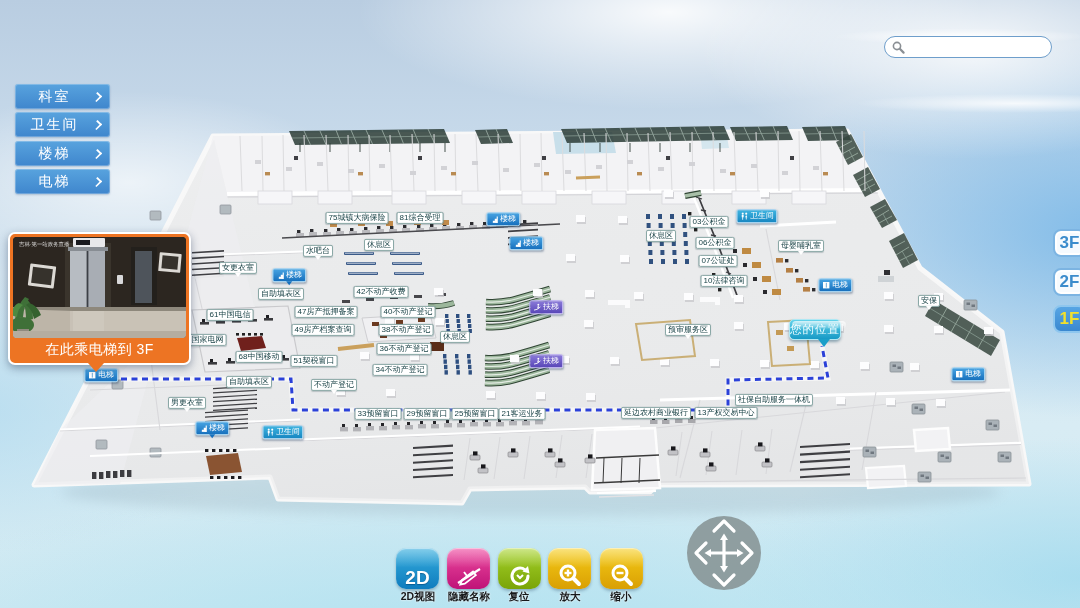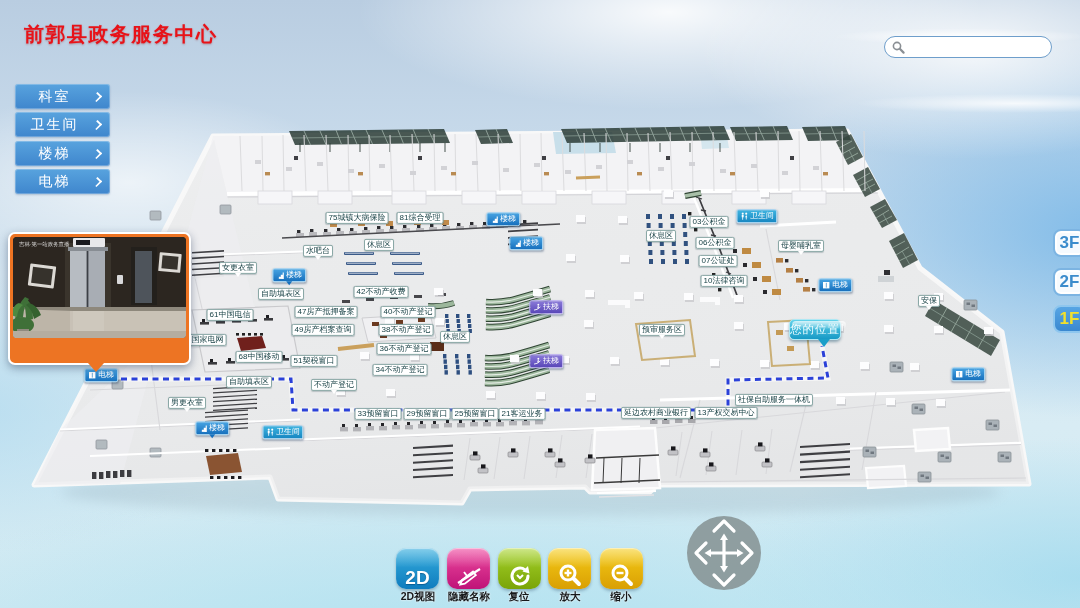--- a/index.html
+++ b/index.html
@@ -806,21 +806,21 @@
 <div class="lb" style="left:522px;top:414px">21客运业务</div>
 <div class="lb" style="left:656px;top:413px">延边农村商业银行</div>
 <div class="lb" style="left:726px;top:413px">13产权交易中心</div>
 <div class="lb" style="left:774px;top:400px">社保自助服务一体机</div>
 <div class="lb" style="left:709px;top:222px">03公积金</div>
 <div class="lb" style="left:715px;top:243px">06公积金</div>
 <div class="lb" style="left:718px;top:261px">07公证处</div>
 <div class="lb" style="left:724px;top:281px">10法律咨询</div>
 <div class="lb" style="left:661px;top:236px">休息区</div>
 <div class="lb" style="left:801px;top:246px">母婴哺乳室<i class="tl"></i></div>
-<div class="lb" style="left:662px;top:330px">预审服务区<i class="tl"></i></div>
+<div class="lb" style="left:688px;top:330px">预审服务区<i class="tl"></i></div>
 <div class="lb" style="left:929px;top:301px">安保<i class="tl"></i></div>
 <div class="bdg" style="left:503px;top:219px">
       <svg viewBox="0 0 10 10" class="bi">
         <path d="M0.5,9.5 h2.8 v-2.6 h2.4 v-2.6 h2.4 v-2.6 h1.4 v8 Z" fill="#fff"></path>
       </svg>
       <span>楼梯</span>
     </div>
 <div class="bdg" style="left:526px;top:243px">
       <svg viewBox="0 0 10 10" class="bi">
         <path d="M0.5,9.5 h2.8 v-2.6 h2.4 v-2.6 h2.4 v-2.6 h1.4 v8 Z" fill="#fff"></path>
@@ -896,21 +896,20 @@
       </svg>
       <span>扶梯</span>
     </div>
 
 <div style="position:absolute;left:789px;top:319px;width:52px;height:21px;border-radius:5px;z-index:33;
 background:linear-gradient(180deg,#62d2ea,#179ac6);border:1px solid #aee8f4;box-shadow:0 2px 3px rgba(0,60,90,.4);
 color:#eafcff;font-size:11.5px;display:flex;align-items:center;justify-content:center;letter-spacing:1px">您的位置
 <i style="position:absolute;left:28px;bottom:-8px;width:0;height:0;border:6px solid transparent;border-top:8px solid #1a9fc9;border-bottom:none"></i>
 <i style="position:absolute;left:2px;top:1px;width:54px;height:8px;border-radius:4px;background:linear-gradient(180deg,rgba(255,255,255,.75),rgba(255,255,255,.05))"></i></div>
 
-<div id="title">前郭县政务服务中心</div>
 
 <div class="mbtn" style="top:84px">科室<i class="ar"></i></div>
 <div class="mbtn" style="top:112px">卫生间<i class="ar"></i></div>
 <div class="mbtn" style="top:141px">楼梯<i class="ar"></i></div>
 <div class="mbtn" style="top:169px">电梯<i class="ar"></i></div>
 
 <div id="search">
       <svg width="15" height="15" viewBox="0 0 15 15">
         <circle cx="6" cy="6" r="3.6" fill="none" stroke="#8a8f94" stroke-width="1.6"></circle>
         <line x1="8.8" y1="8.8" x2="12.6" y2="12.6" stroke="#8a8f94" stroke-width="2.2" stroke-linecap="round"></line>
@@ -947,20 +946,21 @@
 <path d="M14,62 q6,6 6,20 l-7,2 q0,-14 -3,-20 Z"></path>
 <path d="M6,66 q-6,2 -8,12 l6,2 q1,-9 6,-12 Z" fill="#4e8a42"></path>
 <path d="M16,66 q8,2 12,12 l-7,4 q-2,-10 -8,-14 Z" fill="#35622f"></path>
 <ellipse cx="9" cy="88" rx="12" ry="8"></ellipse>
 </g>
 <rect x="4" y="92" width="12" height="9" fill="#8f897e"></rect>
 <rect x="0" y="94" width="173" height="7" fill="#b5ada0"></rect>
 <rect x="57" y="74" width="34" height="20" fill="#d4cec4" opacity="0.5"></rect>
 <text x="6" y="9" font-size="5.4" fill="#ffffff" opacity="0.8" font-family="Liberation Sans">吉林·第一站政务直播</text>
 </svg></div>
+<div class="cap">在此乘电梯到 3F</div>
 <i class="pt"></i>
 </div>
 
 <div class="tb" style="left:396px;background:linear-gradient(180deg,rgba(255,255,255,.4),rgba(255,255,255,0) 48%),linear-gradient(180deg,#35aede,#0f7cbe)">
       <span style="color:#fff;font-weight:bold;font-size:19px;text-shadow:0 1px 1px rgba(0,40,80,.4)">2D</span>
     </div>
 <div class="tb" style="left:447px;background:linear-gradient(180deg,rgba(255,255,255,.4),rgba(255,255,255,0) 48%),linear-gradient(180deg,#ee4aa0,#bf1378)">
 <svg width="28" height="28" viewBox="0 0 28 28">
         <g stroke="#fff" fill="none" stroke-width="1.8">
           <path d="M7,19 l11,-8.5 2.8,3.6 -11,8.5 -4.5,0.9 Z"></path>

